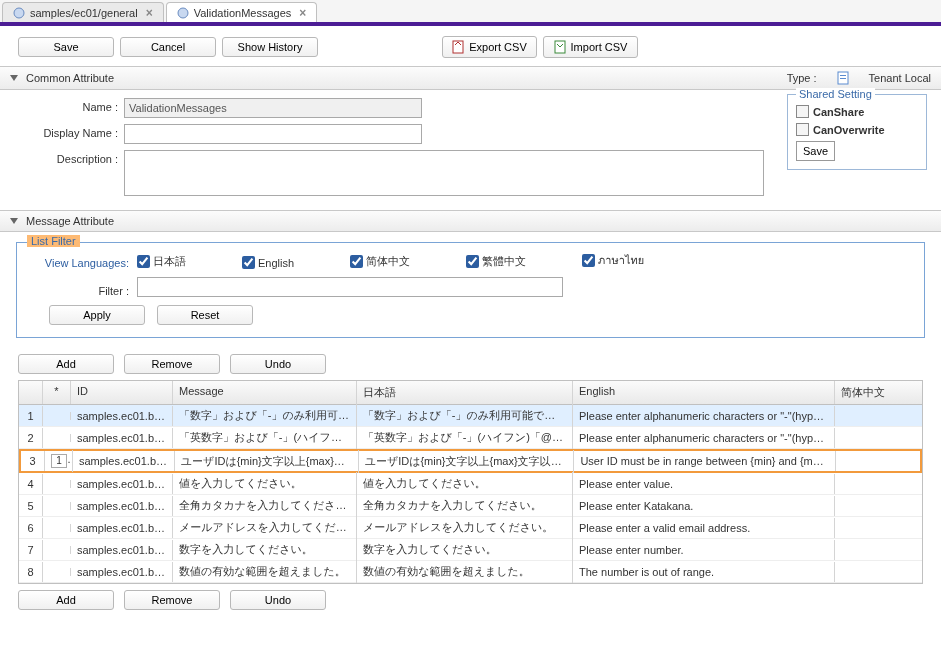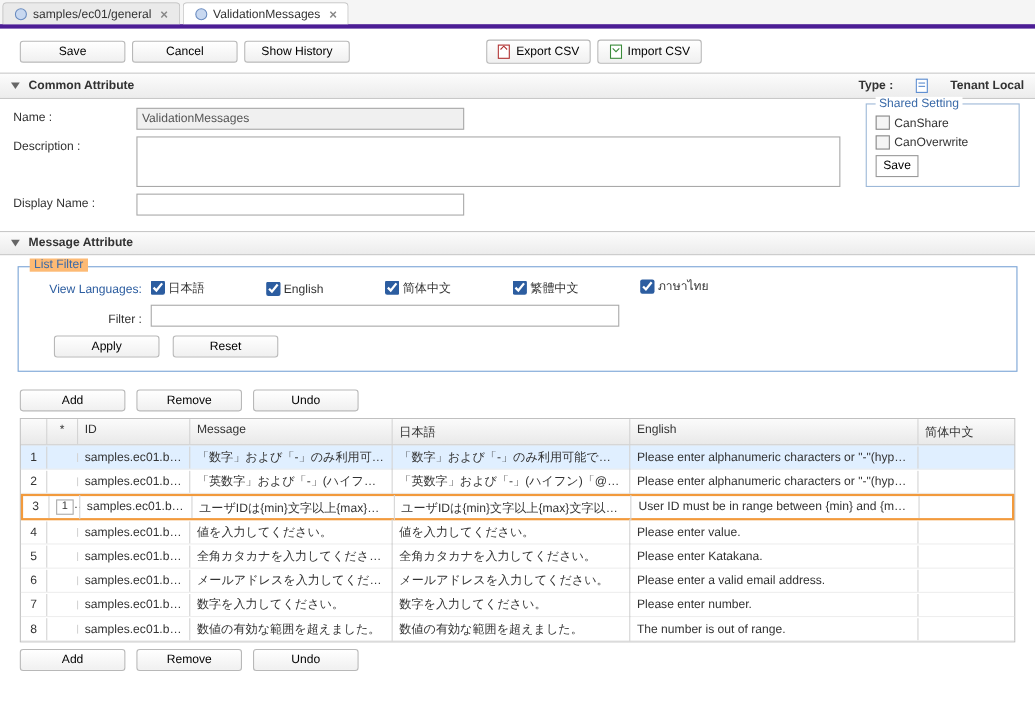--- a/index.html
+++ b/index.html
@@ -8,35 +8,35 @@
 .tab { display: flex; align-items: center; padding: 4px 10px; border: 1px solid #c0c0c0; border-bottom: none; background: #fff; border-radius: 4px 4px 0 0; margin-right: 2px; font-size: 11px; cursor: pointer; }
 .tab.inactive { background: #eaeaea; }
 .tab-icon { width: 12px; height: 12px; margin-right: 5px; }
 .tab-close { margin-left: 8px; color: #888; font-weight: bold; cursor: pointer; font-size: 12px; }
 .toolbar { display: flex; padding: 10px 18px 8px 18px; gap: 6px; align-items: center; }
 .btn { background: linear-gradient(#fff,#f0f0f0); border: 1px solid #b8b8b8; border-radius: 3px; padding: 3px 0; font-size: 11px; cursor: pointer; text-align: center; }
 .btn-wide { width: 96px; }
 .toolbar-spacer { flex: 0 0 112px; }
 .btn-csv { display: inline-flex; align-items: center; justify-content: center; gap: 5px; width: 95px; }
 .csv-icon { width: 12px; height: 14px; }
-.section-header { background: linear-gradient(#fcfcfc,#ececec); border-top: 1px solid #c8c8c8; border-bottom: 1px solid #c8c8c8; padding: 4px 10px; display: flex; align-items: center; font-weight: bold; }
+.section-header { background: linear-gradient(#fcfcfc,#ececec); border-top: 1px solid #c8c8c8; border-bottom: 1px solid #c8c8c8; padding: 4px 10px; display: flex; align-items: center; }
 .chevron { width: 0; height: 0; border-left: 4px solid transparent; border-right: 4px solid transparent; border-top: 6px solid #666; margin-right: 8px; }
 .section-title { font-size: 11px; }
 .type-area { margin-left: auto; font-size: 11px; display: flex; align-items: center; gap: 20px; }
 .doc-icon { width: 12px; height: 14px; }
 .attr-body { padding: 8px 12px; position: relative; }
 .form-row { display: flex; align-items: flex-start; margin-bottom: 6px; }
-.form-label { width: 112px; text-align: left; padding-right: 6px; padding-top: 3px; font-size: 11px; }
+.form-label { width: 112px; text-align: right; padding-right: 6px; padding-top: 3px; font-size: 11px; }
 .form-input { width: 298px; height: 20px; border: 1px solid #a9a9a9; padding: 2px 4px; font-size: 11px; }
 .form-input.readonly { background: #f0f0f0; color: #555; }
 .form-textarea { width: 640px; height: 46px; border: 1px solid #a9a9a9; resize: none; font-size: 11px; padding: 2px 4px; font-family: inherit; }
 .shared-box { position: absolute; right: 14px; top: 4px; border: 1px solid #9db8d8; padding: 6px 8px 8px 8px; width: 140px; }
 .shared-legend { position: relative; top: -13px; background: #fff; padding: 0 3px; font-size: 11px; color: #3a6aa8; display: inline-block; }
 .shared-content { margin-top: -8px; }
-.chk-row { display: flex; align-items: center; gap: 4px; margin-bottom: 5px; font-size: 11px; }
+.chk-row { display: flex; align-items: center; gap: 4px; margin-bottom: 5px; font-size: 11px; font-weight: bold; }
 .chk { width: 13px; height: 13px; border: 1px solid #888; background: #f5f5f5; }
 .small-save { border: 1px solid #999; padding: 3px 6px; font-size: 11px; background: #fff; cursor: pointer; }
 .filter-box { margin: 10px 16px; border: 1px solid #7aa4d6; padding: 8px 12px 12px 12px; position: relative; }
 .filter-legend { position: absolute; top: -8px; left: 10px; background: #fdba74; padding: 0 4px; font-size: 11px; color: #3a6aa8; }
 .filter-row { display: flex; align-items: flex-end; margin-bottom: 8px; }
 .filter-label { width: 108px; text-align: right; padding-right: 8px; color: #2c5da0; font-size: 11px; }
 .lang-cb { display: inline-flex; align-items: center; margin-right: 56px; font-size: 11px; }
 .lang-cb input { margin-right: 3px; accent-color: #2c5da0; }
 .filter-input { width: 426px; height: 20px; border: 1px solid #a9a9a9; padding: 2px 4px; font-size: 11px; }
 .filter-btns { display: flex; gap: 12px; padding-left: 20px; }
@@ -109,26 +109,26 @@
       </svg>
     <span>Tenant Local</span>
   </div>
 </div>
 <div class="attr-body">
   <div class="form-row">
     <label class="form-label">Name :</label>
     <input class="form-input readonly" readonly="" value="ValidationMessages" style="">
   </div>
   <div class="form-row">
+    <label class="form-label">Display Name :</label>
+    <input class="form-input" value="" style="">
+  </div>
+  <div class="form-row">
     <label class="form-label">Description :</label>
     <textarea class="form-textarea" style=""></textarea>
-  </div>
-  <div class="form-row">
-    <label class="form-label">Display Name :</label>
-    <input class="form-input" value="" style="">
   </div>
   <div class="shared-box">
     <span class="shared-legend">Shared Setting</span>
     <div class="shared-content">
       <div class="chk-row">
           <span class="chk"></span>
           <span>CanShare</span>
         </div>
       <div class="chk-row">
           <span class="chk"></span>

